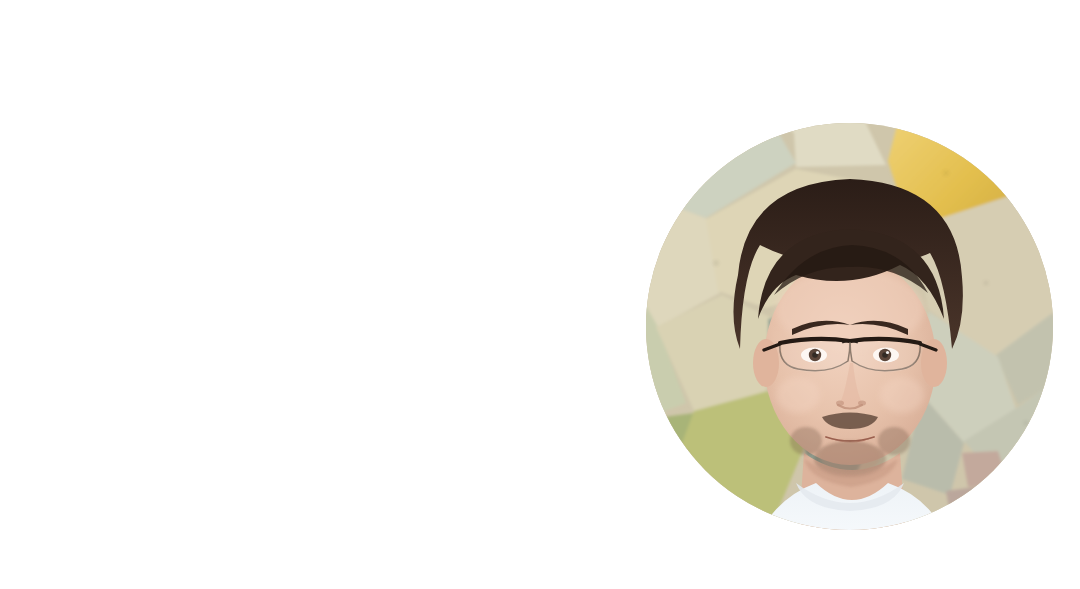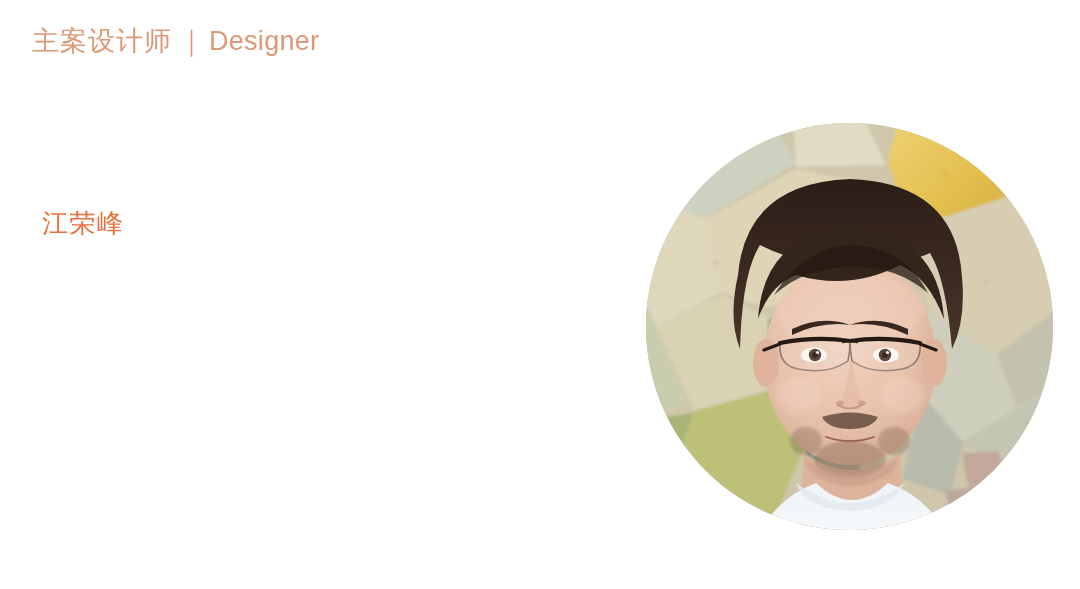--- a/index.html
+++ b/index.html
@@ -92,27 +92,23 @@
     border-radius: 50%;
     overflow: hidden;
     background: #cfc8b0;
   }
   .portrait svg { display: block; width: 407px; height: 407px; }
 </style>
 </head>
 <body>
 
 <div class="role-block">
-  <span class="role-line">
-    <span class="cn">主案设计师</span><span class="sep">｜</span><span class="en-sans">Designer</span>
-  </span>
 </div>
 
 <div class="name-block">
-  <span class="name-cn">江荣峰</span>
 </div>
 
 <div class="portrait">
   <svg viewBox="0 0 407 407" xmlns="http://www.w3.org/2000/svg">
     <defs>
       <radialGradient id="skinG" cx="45%" cy="40%" r="65%">
         <stop offset="0%" stop-color="#f2d3c0"></stop>
         <stop offset="60%" stop-color="#e7c2ab"></stop>
         <stop offset="100%" stop-color="#d8ae97"></stop>
       </radialGradient>

